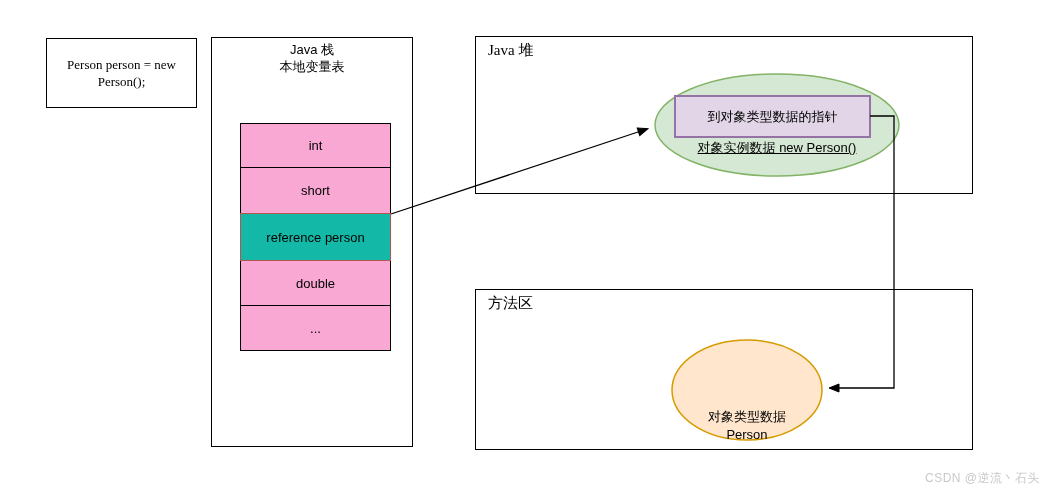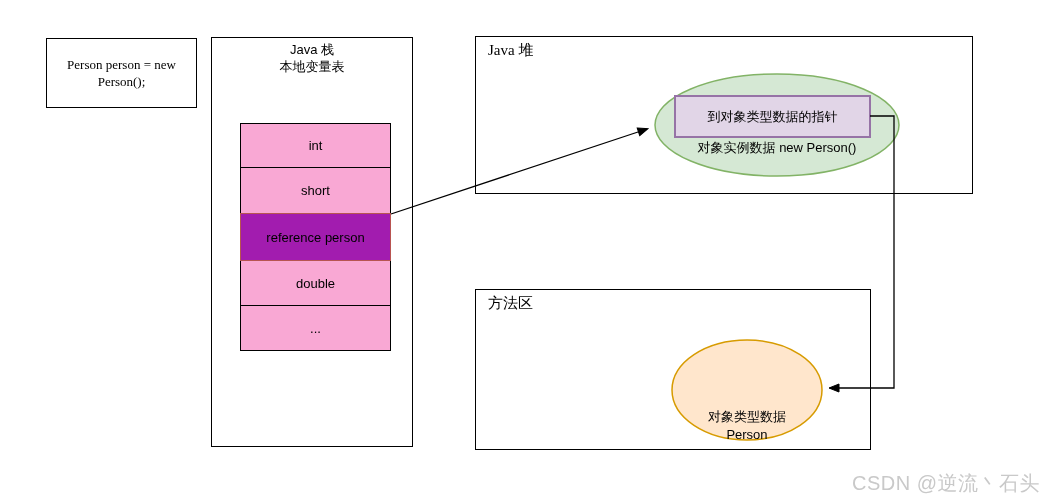--- a/index.html
+++ b/index.html
@@ -48,58 +48,59 @@
     border: 1px solid #000000;
     background: #f9a8d4;
     margin-top: -1px;
     display: flex;
     align-items: center;
     justify-content: center;
     text-align: center;
   }
   .slot-row:first-child { margin-top: 0; }
   .slot-row.highlight {
-    background: #a21caf;
+    background: #14b8a6;
     border-color: #b85450;
     z-index: 2;
   }
   
   #heap-box { left: 475px; top: 36px; width: 498px; height: 158px; }
-  #method-box { left: 475px; top: 289px; width: 396px; height: 161px; }
+  #method-box { left: 475px; top: 289px; width: 498px; height: 161px; }
   .region-label {
     position: absolute;
     left: 12px; top: 4px;
     font-size: 15px;
   }
   
   #diagram-svg {
     left: 0; top: 0; width: 1052px; height: 500px;
     pointer-events: none;
   }
   
   #pointer-label {
     left: 675px; top: 96px; width: 195px; height: 41px;
     line-height: 16px;
     border-radius: 9px;
   }
   #instance-label {
     left: 692px; top: 139px; width: 170px;
     text-align: center;
     line-height: 18px;
+    text-decoration: underline;
   }
   #typedata-label {
     left: 687px; top: 372px; width: 120px;
     text-align: center;
     line-height: 18px;
     margin-top: 36px;
   }
   
   #watermark {
     right: 12px; top: 470px;
-    font-size: 20px;
+    font-size: 12px;
     color: #c9c9c9;
     letter-spacing: 0.5px;
     white-space: nowrap;
   }
 </style>
 </head>
 <body>
 
 <div id="code-box" class="abs box center-flex">
   <span>Person person = new Person();</span>

